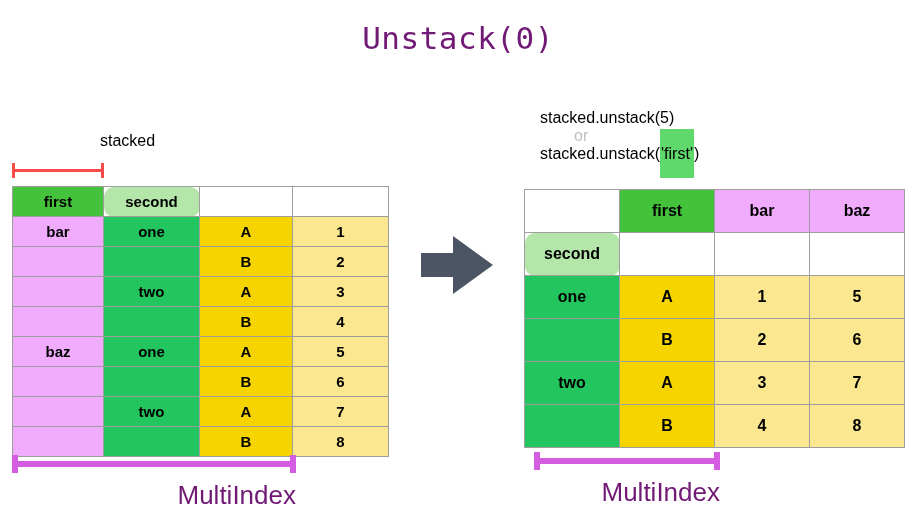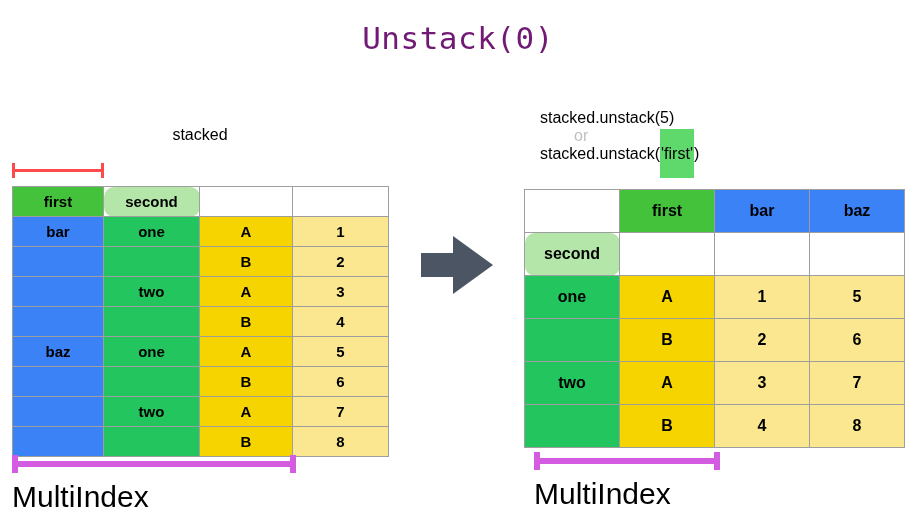--- a/index.html
+++ b/index.html
@@ -24,23 +24,22 @@
     width: 916px;
     text-align: center;
     font-family: "DejaVu Sans Mono", monospace;
     font-size: 31px;
     letter-spacing: 0.5px;
     color: #701a75;
   }
   #left-caption {
     position: absolute;
     left: 100px;
-    top: 126px;
+    top: 132px;
     width: 200px;
-    text-align: center;
   }
   #right-caption {
     position: absolute;
     left: 540px;
     top: 109px;
     width: 360px;
   }
   #right-caption .or-line {
     color: #bfbfbf;
     margin-left: 34px;
@@ -64,21 +63,21 @@
     vertical-align: middle;
     font-size: 15px;
     font-weight: bold;
     color: #000000;
   }
 
   
   .c-white      { background: #ffffff; }
   .c-green      { background: #45c23c; }
   .c-lightgreen { background: #b4e5a9; border-radius: 10px; }
-  .c-blue       { background: #3b82f6; }
+  .c-blue       { background: #f0abfc; }
   .c-lightblue  { background: #22c55e; }
   .c-gold       { background: #f5d400; }
   .c-lightyellow{ background: #fae78f; font-weight: normal; color: #444444; font-size: 15px; }
 
   
   #table-stacked { left: 12px; top: 186px; }
   #table-stacked col.col-first  { width: 91px; }
   #table-stacked col.col-second { width: 96px; }
   #table-stacked col.col-ab     { width: 93px; }
   #table-stacked col.col-val    { width: 96px; }
@@ -133,24 +132,24 @@
     background: #d45ce0;
   }
   .mi-bracket .cap.left  { left: 0; }
   .mi-bracket .cap.right { right: 0; }
 
   #mi-bracket-left  { left: 12px;  top: 455px; width: 284px; }
   #mi-bracket-right { left: 534px; top: 452px; width: 186px; }
 
   .mi-label {
     position: absolute;
-    text-align: left;
+    text-align: right;
     font-family: "Liberation Sans", sans-serif;
-    font-size: 30px;
-    color: #000000;
+    font-size: 26px;
+    color: #701a75;
   }
   #mi-label-left  { left: 12px;  top: 480px; width: 284px; }
   #mi-label-right { left: 534px; top: 477px; width: 186px; }
 
   
   #flow-arrow {
     position: absolute;
     left: 421px;
     top: 236px;
     width: 72px;

